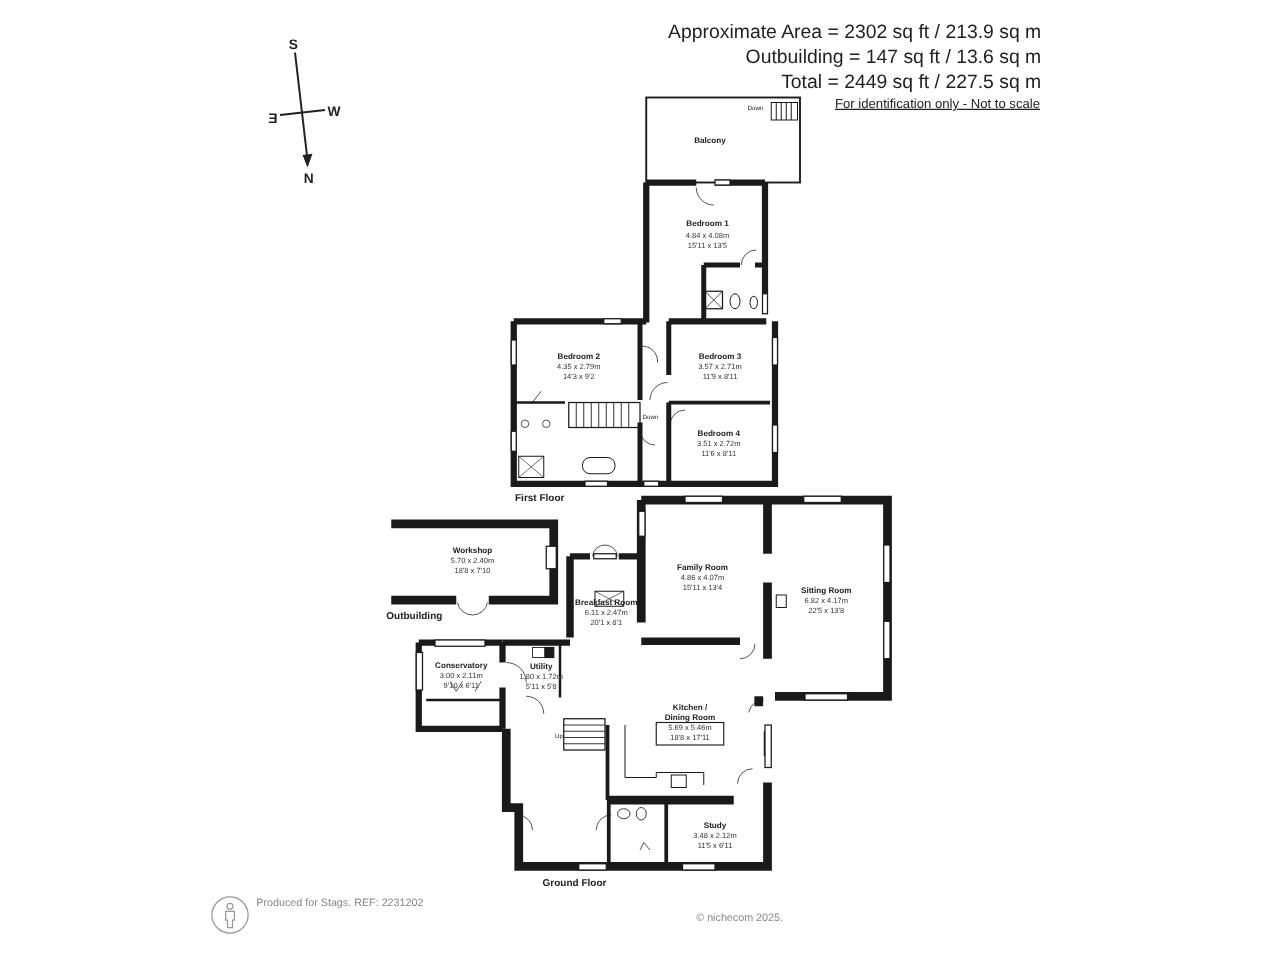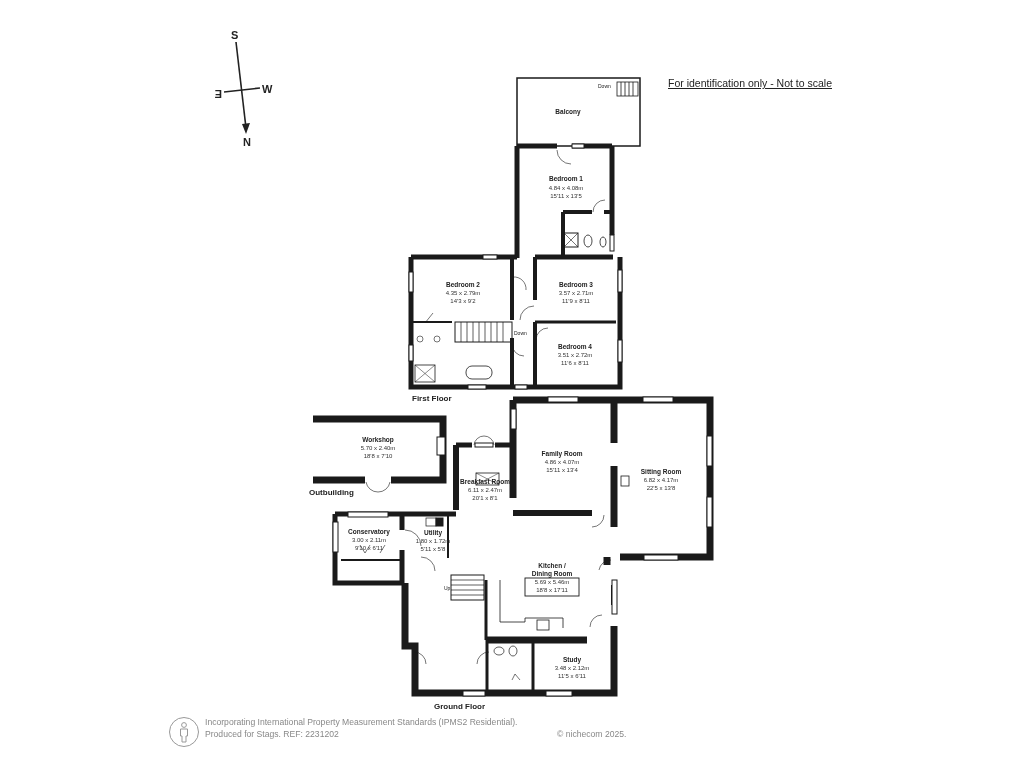--- a/index.html
+++ b/index.html
@@ -14,20 +14,23 @@
   .small-lbl { font-size:5px; fill:#222; font-family:"Liberation Sans", sans-serif; }
   .compass-lbl { font-size:11px; font-weight:bold; fill:#222; font-family:"Liberation Sans", sans-serif; }
   .footer { position:absolute; left:205px; top:716px; font-size:8.6px; line-height:12px; color:#888; white-space:nowrap; }
   .footer .copy { position:absolute; left:352px; top:12px; color:#888; }
   .person-icon { position:absolute; left:168px; top:716px; width:32px; height:32px; }
 </style>
 </head>
 <body>
 
 <div class="area-block">
+  <div>Approximate Area = 2302 sq ft / 213.9 sq m</div>
+  <div>Outbuilding = 147 sq ft / 13.6 sq m</div>
+  <div>Total = 2449 sq ft / 227.5 sq m</div>
 </div>
 <div class="note">For identification only - Not to scale</div>
 
 <svg class="plan" width="1024" height="768" viewBox="0 0 1024 768">
 
   <g>
     <line x1="236" y1="42" x2="246" y2="128" stroke="#222" stroke-width="1.6"></line>
     <polygon points="246,134 242,124 250,123" fill="#222"></polygon>
     <line x1="224" y1="92" x2="260" y2="88" stroke="#222" stroke-width="1.6"></line>
     <text class="compass-lbl" x="231" y="39">S</text>
@@ -252,16 +255,15 @@
   <text class="floor-label" x="434" y="709">Ground Floor</text>
 </svg>
 
 <svg class="person-icon" viewBox="0 0 32 32">
   <circle cx="16" cy="16" r="14.5" fill="none" stroke="#999" stroke-width="1"></circle>
   <circle cx="16" cy="9" r="2.4" fill="none" stroke="#999" stroke-width="1"></circle>
   <path d="M12.5,13 H19.5 V20 H18 V26 H14 V20 H12.5 Z" fill="none" stroke="#999" stroke-width="1"></path>
 </svg>
 
 <div class="footer">
-  <div>Incorporating International Property Measurement Standards (IPMS2 Residential).</div>
   <div>Produced for Stags.   REF: 2231202</div>
   <span class="copy">© nichecom 2025.</span>
 </div>
 
 </body></html>

